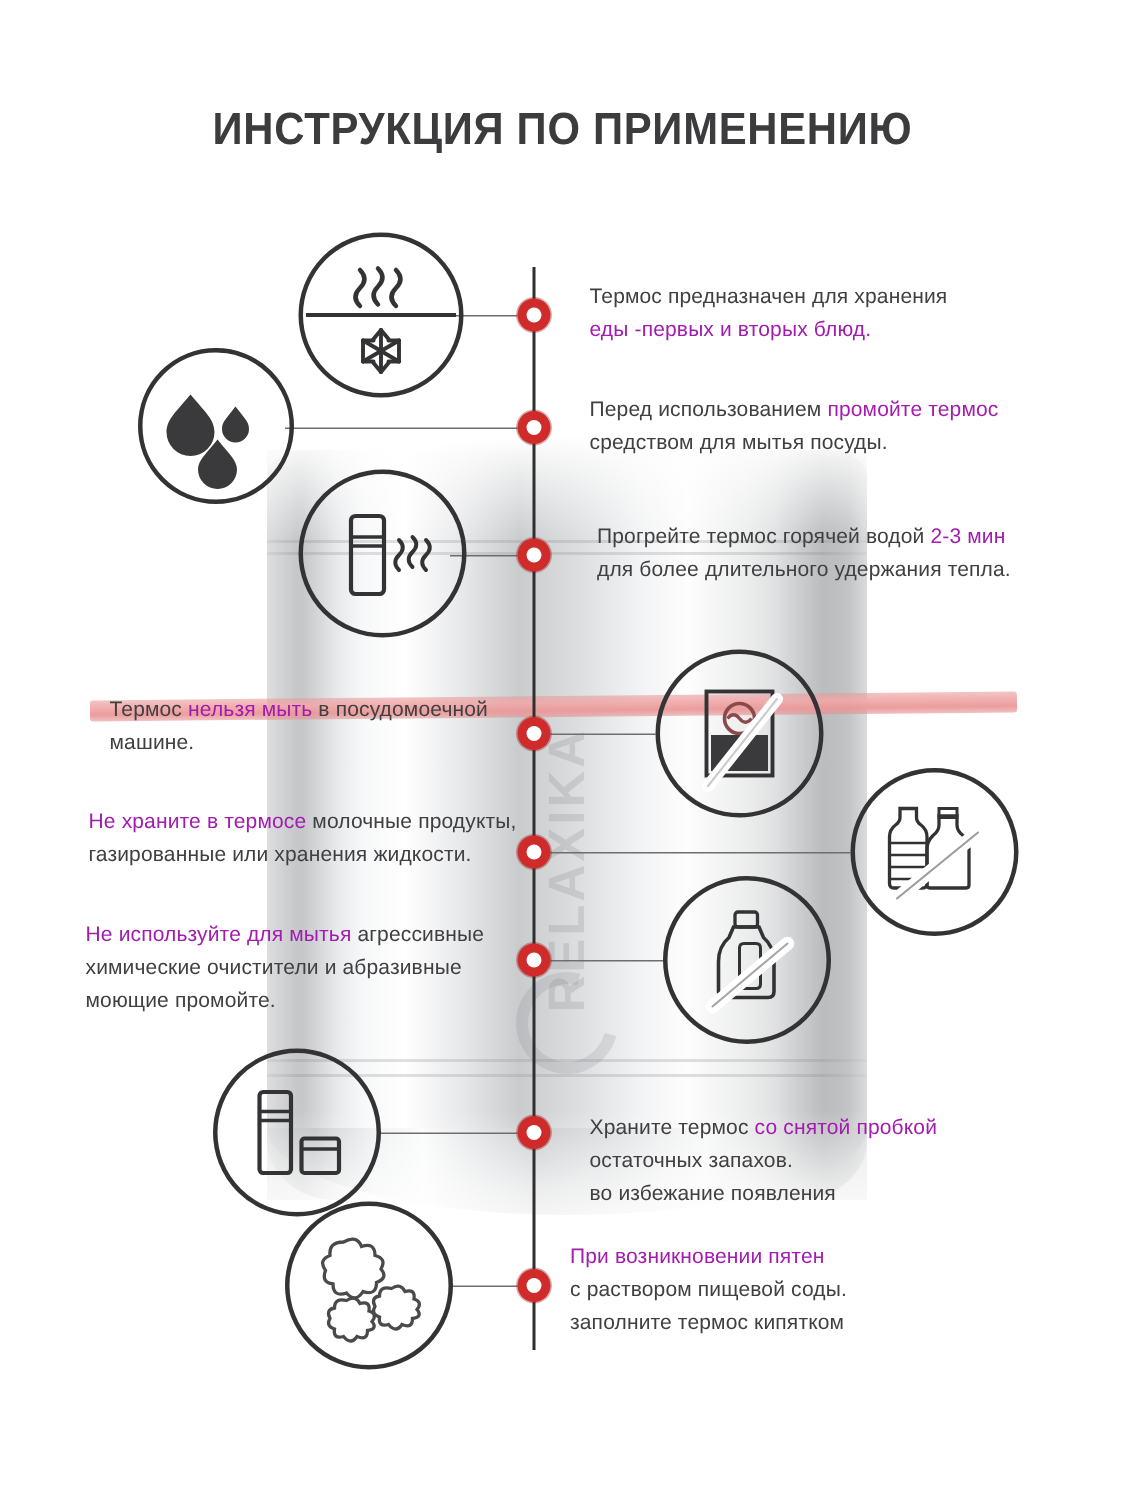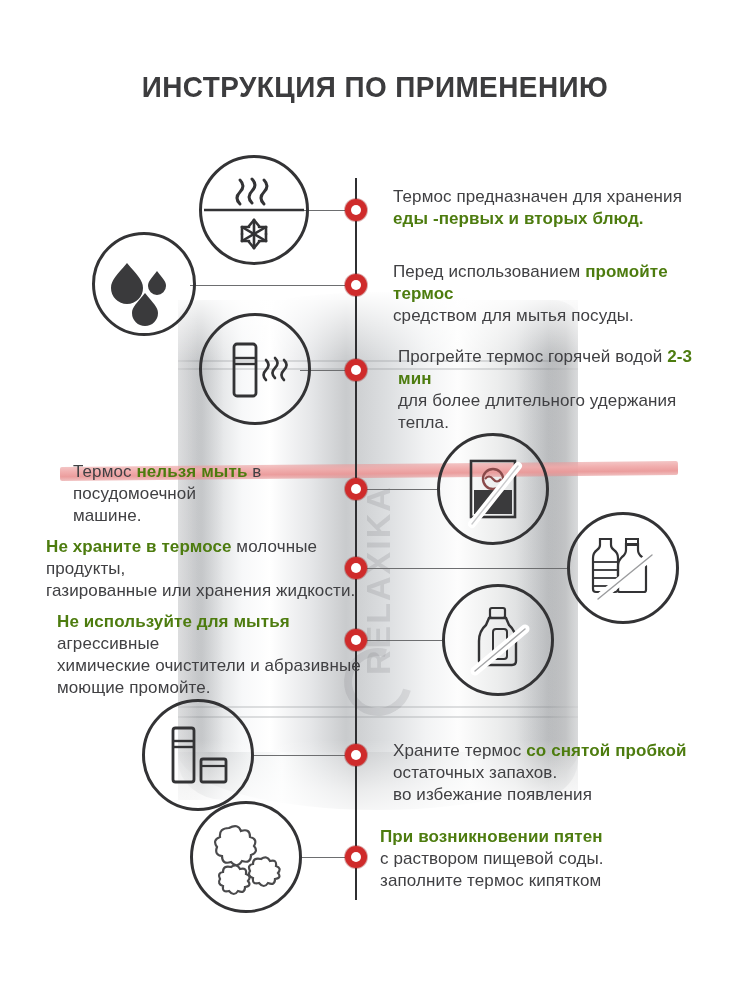--- a/index.html
+++ b/index.html
@@ -217,25 +217,25 @@
     border: 3px solid #333335;
     background: transparent;
     box-sizing: border-box;
   }
   .icon-circle svg { display: block; }
 
   
   .txt {
     position: absolute;
     color: #404043;
-    font-size: 17px;
+    font-size: 14px;
     line-height: 22px;
     letter-spacing: 0.1px;
   }
-  .txt b { color: #4d7c0f; font-weight: bold; }
+  .txt b { color: #a21caf; font-weight: normal; }
   .txt.right { text-align: left; }
 </style>
 </head>
 <body>
 
 <div id="page">
 
   <div class="bg-wrap">
     <div class="thermos-top-cap"></div>
     <div class="thermos-body"></div>
@@ -349,21 +349,21 @@
       <line x1="23" y1="47" x2="48" y2="47" stroke="#333335" stroke-width="1.8"></line>
       <line x1="23" y1="55" x2="48" y2="55" stroke="#333335" stroke-width="1.8"></line>
       <line x1="23" y1="63" x2="48" y2="63" stroke="#333335" stroke-width="1.8"></line>
       <line x1="23" y1="71" x2="48" y2="71" stroke="#333335" stroke-width="1.8"></line>
       <path d="M56 29 h12 v6 q0 4 4 7 q4 4 4 9 v24 q0 2 -2 2 h-24 q-2 0 -2 -2 v-24 q0 -5 4 -9 q4 -3 4 -7 z" fill="none" stroke="#333335" stroke-width="2.2"></path>
       <rect x="56" y="24" width="12" height="6" fill="none" stroke="#333335" stroke-width="2"></rect>
       <line x1="28" y1="84" x2="82" y2="40" stroke="#ffffff" stroke-width="9" stroke-linecap="round"></line>
       <line x1="28" y1="84" x2="82" y2="40" stroke="#9b9c9e" stroke-width="1.4" stroke-linecap="round"></line>
     </svg>
   </div>
-  <div class="txt" style="left:46px; top:536px; width:310px;">
+  <div class="txt" style="left:59px; top:536px; width:310px;">
     <div><b>Не храните в термосе</b><span> молочные продукты,</span></div>
     <div><span>газированные или хранения жидкости.</span></div>
   </div>
 
   <div class="connector" style="left:367px; top:640px; width:75px;"></div>
   <div class="node" style="left:345px; top:629px;"></div>
   <div class="icon-circle" style="left:442px; top:584px; width:112px; height:112px;">
     <svg width="106" height="106" viewBox="0 0 106 106">
       <rect x="45" y="21" width="15" height="10" rx="2" fill="none" stroke="#333335" stroke-width="2.2"></rect>
       <path d="M44 31 h17 l3 7 q7 6 7 16 v20 q0 4 -4 4 h-29 q-4 0 -4 -4 v-20 q0 -10 7 -16 z" fill="none" stroke="#333335" stroke-width="2.4"></path>

